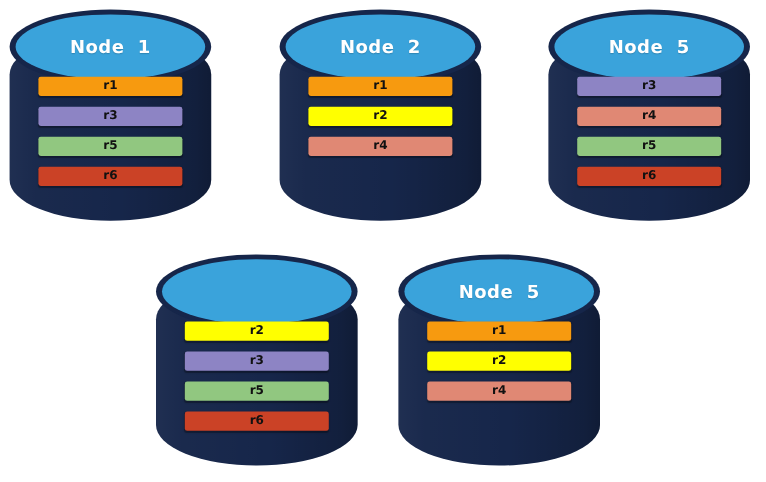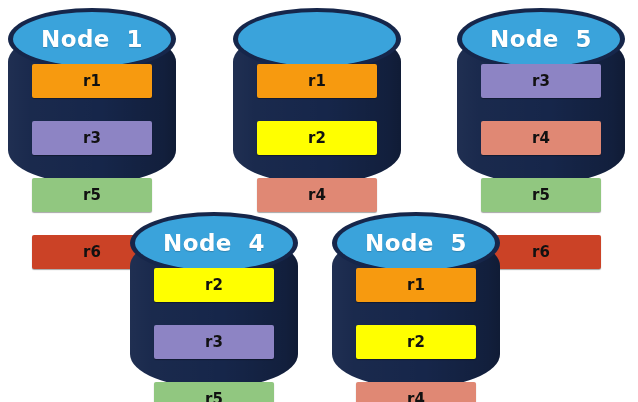--- a/index.html
+++ b/index.html
@@ -79,43 +79,43 @@
     position: absolute;
     left: 0;
     top: 4px;
     width: 158px;
     height: 54px;
     margin-left: 5px;
     display: flex;
     align-items: center;
     justify-content: center;
     color: #ffffff;
-    font-size: 23px;
+    font-size: 15px;
     font-weight: bold;
     letter-spacing: 0.4px;
     white-space: pre;
     text-shadow: 0 1px 1px rgba(0,0,0,0.18);
   }
 
   
   .replicas {
     position: absolute;
     left: 24px;
     top: 56px;
     width: 120px;
   }
 
   .replica {
-    height: 34px;
-    margin-bottom: 23px;
+    height: 16px;
+    margin-bottom: 9px;
     border-radius: 2px;
     display: flex;
     align-items: center;
     justify-content: center;
-    font-size: 15px;
+    font-size: 10px;
     font-weight: bold;
     color: #111111;
     line-height: 1;
     box-shadow: 0 1px 1px rgba(0,0,0,0.35);
   }
 </style>
 </head>
 <body style="background: rgb(255, 255, 255);">
 
 <div id="diagram">
@@ -130,20 +130,21 @@
         <div class="replica" style="background: rgb(141, 132, 196); color: rgb(17, 17, 17);">r3</div>
         <div class="replica" style="background: rgb(145, 199, 128); color: rgb(17, 17, 17);">r5</div>
         <div class="replica" style="background: rgb(203, 66, 38); color: rgb(17, 17, 17);">r6</div>
       </div>
     </div>
     <div class="node" style="left: 233px; top: 8px;">
       <div class="cyl-body" style="background: rgb(22, 38, 74);"></div>
       <div class="cyl-shade"></div>
       <div class="cyl-rim" style="background: rgb(22, 38, 74);"></div>
       <div class="cyl-top" style="background: rgb(58, 163, 219);"></div>
+      <div class="node-label" style="color: rgb(255, 255, 255);">Node  2</div>
       <div class="replicas">
         <div class="replica" style="background: rgb(247, 154, 15); color: rgb(17, 17, 17);">r1</div>
         <div class="replica" style="background: rgb(255, 255, 0); color: rgb(17, 17, 17);">r2</div>
         <div class="replica" style="background: rgb(224, 136, 116); color: rgb(17, 17, 17);">r4</div>
       </div>
     </div>
     <div class="node" style="left: 457px; top: 8px;">
       <div class="cyl-body" style="background: rgb(22, 38, 74);"></div>
       <div class="cyl-shade"></div>
       <div class="cyl-rim" style="background: rgb(22, 38, 74);"></div>
@@ -154,21 +155,20 @@
         <div class="replica" style="background: rgb(224, 136, 116); color: rgb(17, 17, 17);">r4</div>
         <div class="replica" style="background: rgb(145, 199, 128); color: rgb(17, 17, 17);">r5</div>
         <div class="replica" style="background: rgb(203, 66, 38); color: rgb(17, 17, 17);">r6</div>
       </div>
     </div>
     <div class="node" style="left: 130px; top: 212px;">
       <div class="cyl-body" style="background: rgb(22, 38, 74);"></div>
       <div class="cyl-shade"></div>
       <div class="cyl-rim" style="background: rgb(22, 38, 74);"></div>
       <div class="cyl-top" style="background: rgb(58, 163, 219);"></div>
-      <div class="node-label" style="color: rgb(255, 255, 255);">Node  4</div>
       <div class="replicas">
         <div class="replica" style="background: rgb(255, 255, 0); color: rgb(17, 17, 17);">r2</div>
         <div class="replica" style="background: rgb(141, 132, 196); color: rgb(17, 17, 17);">r3</div>
         <div class="replica" style="background: rgb(145, 199, 128); color: rgb(17, 17, 17);">r5</div>
         <div class="replica" style="background: rgb(203, 66, 38); color: rgb(17, 17, 17);">r6</div>
       </div>
     </div>
     <div class="node" style="left: 332px; top: 212px;">
       <div class="cyl-body" style="background: rgb(22, 38, 74);"></div>
       <div class="cyl-shade"></div>

